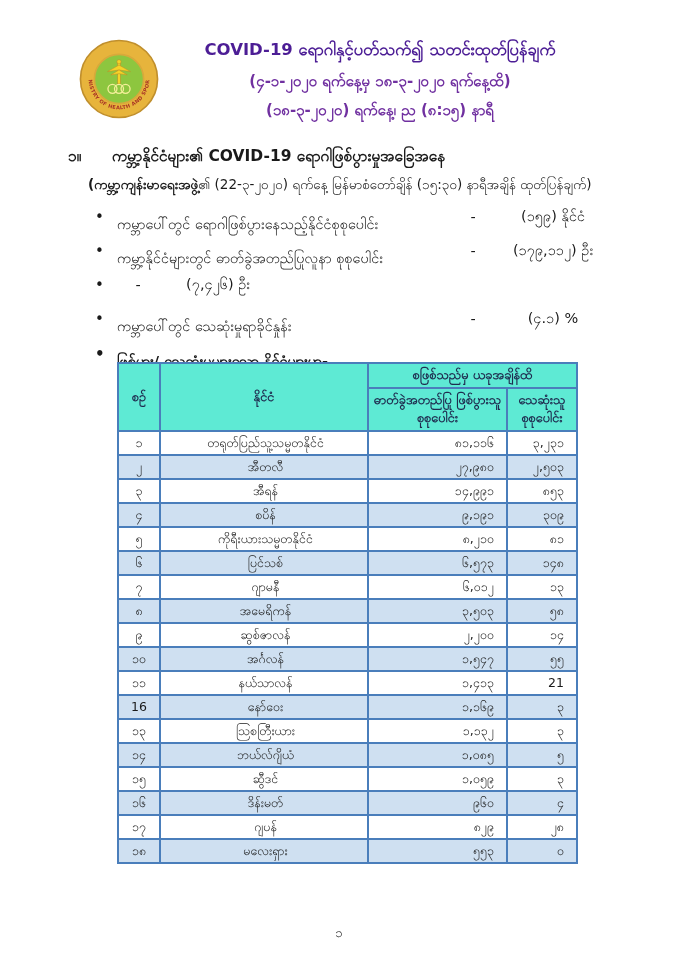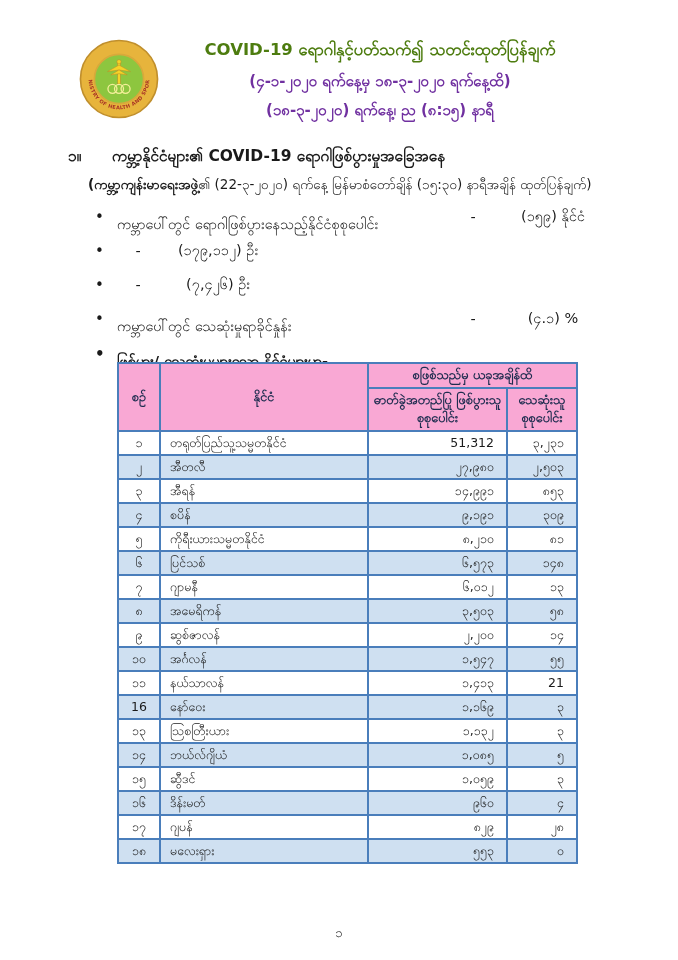--- a/index.html
+++ b/index.html
@@ -9,21 +9,21 @@
     font-family:"DejaVu Sans", sans-serif;
     color:#1a1a1a;
   }
 
   
   .logo { position:absolute; left:78px; top:38px; width:82px; height:82px; }
   .titles {
     position:absolute; left:140px; top:40px; width:480px;
     text-align:center; font-weight:bold;
   }
-  .title-line1 { color:#4d7c0f; font-size:16.5px; line-height:1.25; margin-bottom:11px; }
+  .title-line1 { color:#4c1d95; font-size:16.5px; line-height:1.25; margin-bottom:11px; }
   .title-line2, .title-line3 { color:#7030a0; font-size:15px; line-height:1.25; margin-bottom:11px; }
 
   
   .section-heading {
     position:absolute; left:68px; top:146px; width:560px;
     font-size:15.5px; font-weight:bold; display:flex;
   }
   .section-number { width:44px; }
   .source-note {
     position:absolute; left:88px; top:176px; width:560px;
@@ -47,25 +47,25 @@
     font-size:12.5px;
   }
   .country-table col.c-sn       { width:42px;  }
   .country-table col.c-country  { width:208px; }
   .country-table col.c-conf     { width:139px; }
   .country-table col.c-death    { width:70px;  }
   .country-table th, .country-table td {
     border:2px solid #4a7ebb; padding:1px 6px; line-height:1.45;
   }
   .country-table thead th {
-    background:#f9a8d4; color:#1f2d50; font-weight:bold;
+    background:#5eead4; color:#1f2d50; font-weight:bold;
     text-align:center; font-size:12.8px; padding:2px 4px;
   }
   .country-table td.sn  { text-align:center; }
-  .country-table td.country { text-align:left; padding-left:9px; }
+  .country-table td.country { text-align:center; padding-left:9px; }
   .country-table td.num { text-align:right; padding-right:12px; }
   .country-table tbody tr { height:24px; background:#ffffff; }
   .country-table tbody tr.alt { background:#cfe0f1; }
 
   
   .page-number {
     position:absolute; left:0; top:924px; width:100%;
     text-align:center; font-size:13px; color:#1a1a1a;
   }
 </style>
@@ -114,20 +114,21 @@
 
   <div class="bullets">
     <div class="bullet-row">
       <span class="bullet-marker">•</span>
       <span class="bullet-label">ကမ္ဘာပေါ်တွင် ရောဂါဖြစ်ပွားနေသည့်နိုင်ငံစုစုပေါင်း</span>
       <span class="bullet-dash">-</span>
       <span class="bullet-value">(၁၅၉) နိုင်ငံ</span>
     </div>
     <div class="bullet-row">
       <span class="bullet-marker">•</span>
+      <span class="bullet-label">ကမ္ဘာ့နိုင်ငံများတွင် ဓာတ်ခွဲအတည်ပြုလူနာ စုစုပေါင်း</span>
       <span class="bullet-dash">-</span>
       <span class="bullet-value">(၁၇၉,၁၁၂) ဦး</span>
     </div>
     <div class="bullet-row">
       <span class="bullet-marker">•</span>
       <span class="bullet-dash">-</span>
       <span class="bullet-value">(၇,၄၂၆) ဦး</span>
     </div>
     <div class="bullet-row">
       <span class="bullet-marker">•</span>
@@ -156,21 +157,21 @@
       </tr>
       <tr>
         <th>ဓာတ်ခွဲအတည်ပြု ဖြစ်ပွားသူ စုစုပေါင်း</th>
         <th>သေဆုံးသူ စုစုပေါင်း</th>
       </tr>
     </thead>
     <tbody>
         <tr>
           <td class="sn">၁</td>
           <td class="country">တရုတ်ပြည်သူ့သမ္မတနိုင်ငံ</td>
-          <td class="num">51,312</td>
+          <td class="num">၈၁,၁၁၆</td>
           <td class="num">၃,၂၃၁</td>
         </tr>
         <tr class="alt">
           <td class="sn">၂</td>
           <td class="country">အီတလီ</td>
           <td class="num">၂၇,၉၈၀</td>
           <td class="num">၂,၅၀၃</td>
         </tr>
         <tr>
           <td class="sn">၃</td>

